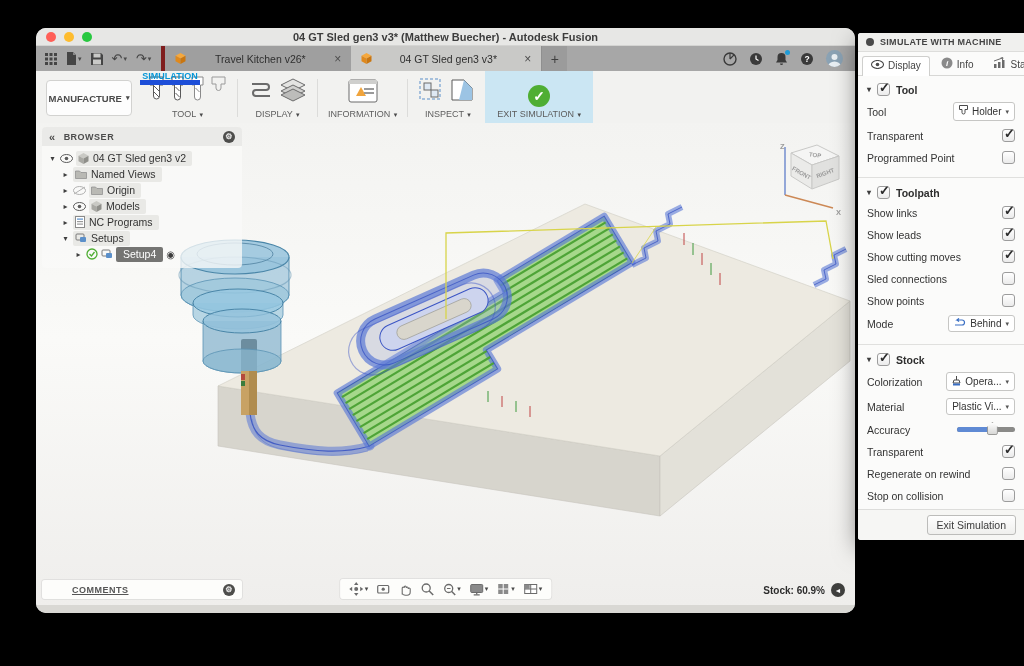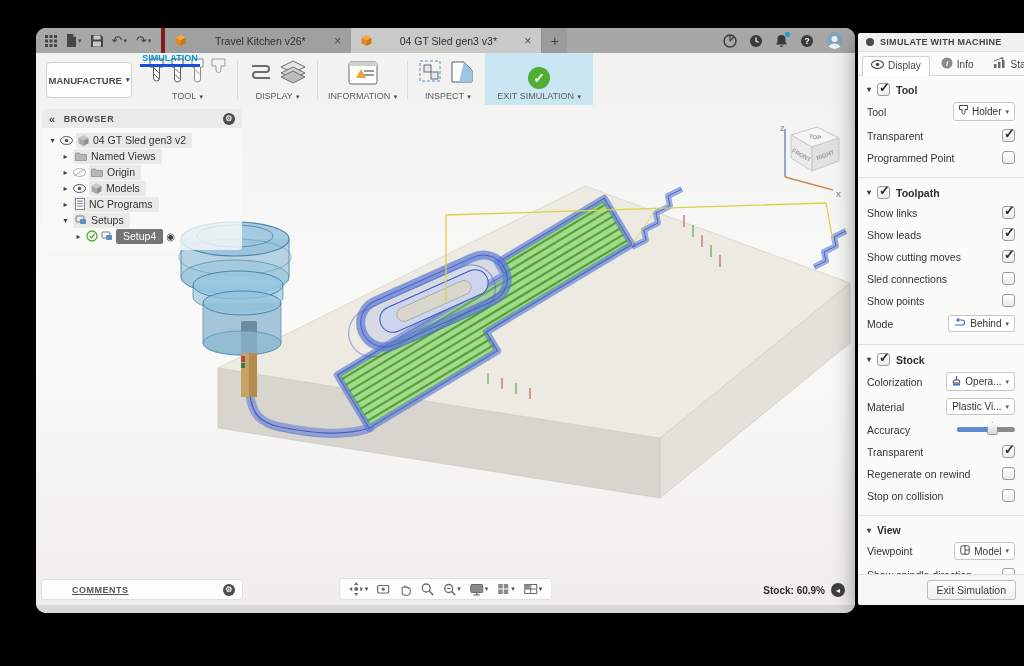--- a/index.html
+++ b/index.html
@@ -39,21 +39,21 @@
   .notif-dot { position:absolute; right:-2px; top:-2px; width:5px; height:5px; border-radius:50%; background:#1e9bd7; }
   .avatar { width:17px; height:17px; border-radius:50%; background:#8aa2b4; display:flex; align-items:flex-end; justify-content:center; overflow:hidden; }
 
   
   .ribbon { height:52px; background:#f2f2f0; position:relative; display:flex;
     align-items:stretch; padding:0 0 0 10px; flex:0 0 auto; }
   .wk-btn { margin:9px 8px 7px 0; width:86px; background:#fdfdfd; border:1px solid #d2d2d0;
     border-radius:4px; display:flex; align-items:center; justify-content:center; gap:3px;
     font-size:9.5px; font-weight:bold; color:#4a4a4a; }
   .sim-tab { position:absolute; left:104px; top:0; width:60px; height:14px; text-align:center;
-    font-size:9px; font-weight:bold; color:#0696d7; border-bottom:3px solid #1d4ed8; }
+    font-size:9px; font-weight:bold; color:#0696d7; border-bottom:5px solid #1d4ed8; }
   .rib-group { display:flex; flex-direction:column; align-items:center; justify-content:flex-end;
     padding:14px 8px 4px; }
   .rib-icons { display:flex; align-items:flex-end; gap:5px; flex:1; }
   .rib-label { font-size:9px; color:#5d5d5d; white-space:nowrap; margin-top:2px; }
   .rib-sep { width:1px; background:#dcdcda; margin:8px 2px 6px; }
   .rib-group.exit { background:#cbe6f3; padding:14px 12px 4px; }
   .check-circle { width:22px; height:22px; border-radius:50%; background:#4fae33;
     display:flex; align-items:center; justify-content:center; color:#fff; font-size:14px; font-weight:bold; }
 
   
@@ -94,21 +94,21 @@
     gap:8px; padding:0 9px; box-shadow:0 0 0 1px rgba(0,0,0,.06); }
   .navbar .ic { display:flex; align-items:center; }
   .stock-status { position:absolute; right:10px; bottom:8px; display:flex; align-items:center;
     gap:6px; font-size:10px; font-weight:bold; color:#2c2c2c; }
   .stock-knob { width:14px; height:14px; border-radius:50%; background:#3f3f3d; color:#fff;
     font-size:7px; display:flex; align-items:center; justify-content:center; }
 
   .window-footer { height:8px; background:#d9d8d4; flex:0 0 auto; }
 
   
-  .right-panel { position:absolute; left:858px; top:33px; width:166px; height:572px;
+  .right-panel { position:absolute; left:858px; top:33px; width:166px; height:507px;
     background:#fbfbfa; border-radius:3px 0 0 3px; box-shadow:0 8px 24px rgba(0,0,0,.5);
     display:flex; flex-direction:column; font-size:10.5px; color:#333; overflow:hidden; }
   .panel-header { height:19px; background:#f0f0ee; border-bottom:1px solid #dddddb;
     display:flex; align-items:center; gap:6px; padding:0 8px; font-size:9px; font-weight:bold;
     letter-spacing:.3px; color:#444; flex:0 0 auto; }
   .dot { width:8px; height:8px; border-radius:50%; background:#4a4a4a; }
   .panel-tabs { display:flex; align-items:flex-end; height:24px; border-bottom:1px solid #d7d7d5;
     padding:0 4px; gap:2px; flex:0 0 auto; }
   .ptab { display:flex; align-items:center; gap:4px; padding:3px 8px 4px; font-size:10px;
     color:#444; border:1px solid transparent; border-bottom:none; border-radius:3px 3px 0 0; }
@@ -139,20 +139,28 @@
   .exit-btn { border:1px solid #bcbcba; border-radius:3px; background:linear-gradient(#fefefe,#efefed);
     padding:3px 9px; font-size:10.5px; color:#3c3c3c; }
 </style>
 </head>
 <body>
 
 <div class="screen">
 
   <div class="main-window">
 
+    <div class="titlebar">
+      <div class="lights">
+        <span class="light red"></span>
+        <span class="light yellow"></span>
+        <span class="light green"></span>
+      </div>
+      <div class="win-title">04 GT Sled gen3 v3* (Matthew Buecher) - Autodesk Fusion</div>
+    </div>
 
     <div class="tabbar">
       <div class="qat">
         <span class="ic">
           <svg width="12" height="12">
               <g fill="#454545">
                 <rect x="0" y="0" width="3" height="3"></rect>
                 <rect x="4.5" y="0" width="3" height="3"></rect>
                 <rect x="9" y="0" width="3" height="3"></rect>
                 <rect x="0" y="4.5" width="3" height="3"></rect>

